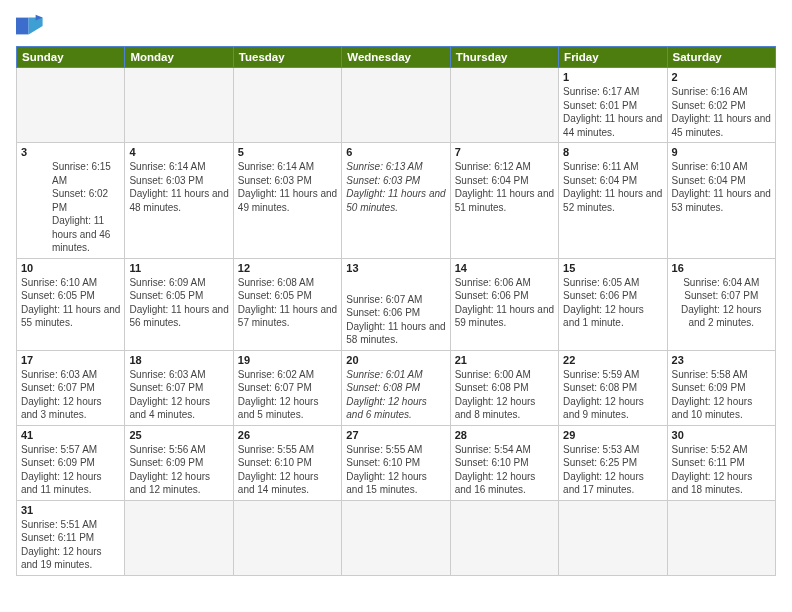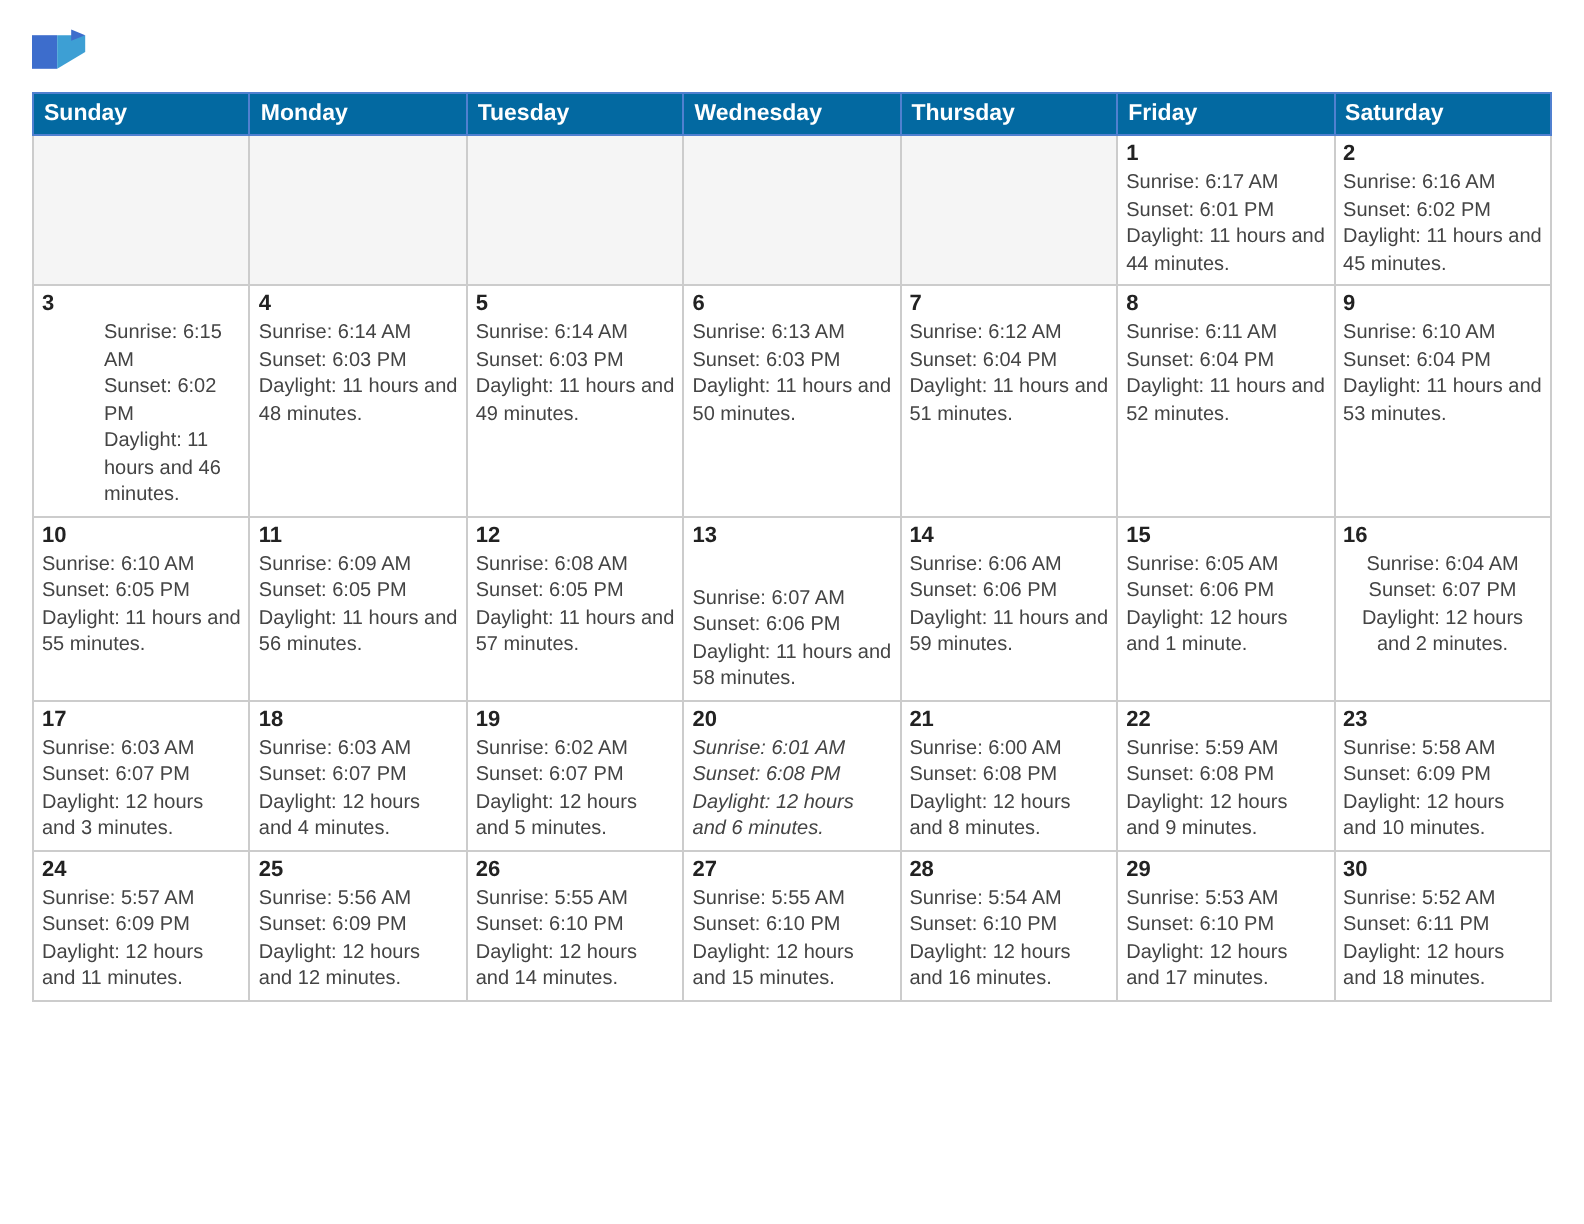--- a/index.html
+++ b/index.html
@@ -49,21 +49,21 @@
     .location {
       font-size: 13px;
       color: #555;
     }
     table {
       width: 100%;
       border-collapse: collapse;
       table-layout: fixed;
     }
     thead tr th {
-      background-color: #0369a1;
+      background-color: #4d7c0f;
       color: #fff;
       font-size: 11.5px;
       font-weight: bold;
       padding: 4px 5px;
       text-align: left;
       border: 1px solid #5080d0;
     }
     tbody tr td {
       border: 1px solid #ccc;
       vertical-align: top;
@@ -159,21 +159,21 @@
 Daylight: 11 hours and 48 minutes.</div>
           </td>
           <td>
             <span class="day-num">5</span>
             <div class="day-info" style="white-space: pre-line;">Sunrise: 6:14 AM
 Sunset: 6:03 PM
 Daylight: 11 hours and 49 minutes.</div>
           </td>
           <td>
             <span class="day-num">6</span>
-            <div class="day-info" style="white-space: pre-line;">Sunrise: 6:13 AM
+            <div class="day-info" style="white-space: pre-line; font-style: italic;">Sunrise: 6:13 AM
 Sunset: 6:03 PM
 Daylight: 11 hours and 50 minutes.</div>
           </td>
           <td>
             <span class="day-num">7</span>
             <div class="day-info" style="white-space: pre-line;">Sunrise: 6:12 AM
 Sunset: 6:04 PM
 Daylight: 11 hours and 51 minutes.</div>
           </td>
           <td>
@@ -272,21 +272,21 @@
           </td>
           <td>
             <span class="day-num">23</span>
             <div class="day-info" style="white-space: pre-line;">Sunrise: 5:58 AM
 Sunset: 6:09 PM
 Daylight: 12 hours and 10 minutes.</div>
           </td>
         </tr>
         <tr>
           <td>
-            <span class="day-num">24</span>
+            <span class="day-num">41</span>
             <div class="day-info" style="white-space: pre-line;">Sunrise: 5:57 AM
 Sunset: 6:09 PM
 Daylight: 12 hours and 11 minutes.</div>
           </td>
           <td>
             <span class="day-num">25</span>
             <div class="day-info" style="white-space: pre-line;">Sunrise: 5:56 AM
 Sunset: 6:09 PM
 Daylight: 12 hours and 12 minutes.</div>
           </td>
@@ -304,25 +304,39 @@
           </td>
           <td>
             <span class="day-num">28</span>
             <div class="day-info" style="white-space: pre-line;">Sunrise: 5:54 AM
 Sunset: 6:10 PM
 Daylight: 12 hours and 16 minutes.</div>
           </td>
           <td>
             <span class="day-num">29</span>
             <div class="day-info" style="white-space: pre-line;">Sunrise: 5:53 AM
-Sunset: 6:10 PM
+Sunset: 6:25 PM
 Daylight: 12 hours and 17 minutes.</div>
           </td>
           <td>
             <span class="day-num">30</span>
             <div class="day-info" style="white-space: pre-line;">Sunrise: 5:52 AM
 Sunset: 6:11 PM
 Daylight: 12 hours and 18 minutes.</div>
           </td>
+        </tr>
+        <tr>
+          <td>
+            <span class="day-num">31</span>
+            <div class="day-info" style="white-space: pre-line;">Sunrise: 5:51 AM
+Sunset: 6:11 PM
+Daylight: 12 hours and 19 minutes.</div>
+          </td>
+          <td class="empty"></td>
+          <td class="empty"></td>
+          <td class="empty"></td>
+          <td class="empty"></td>
+          <td class="empty"></td>
+          <td class="empty"></td>
         </tr>
       </tbody>
   </table>
 </div>
 
 </body></html>

